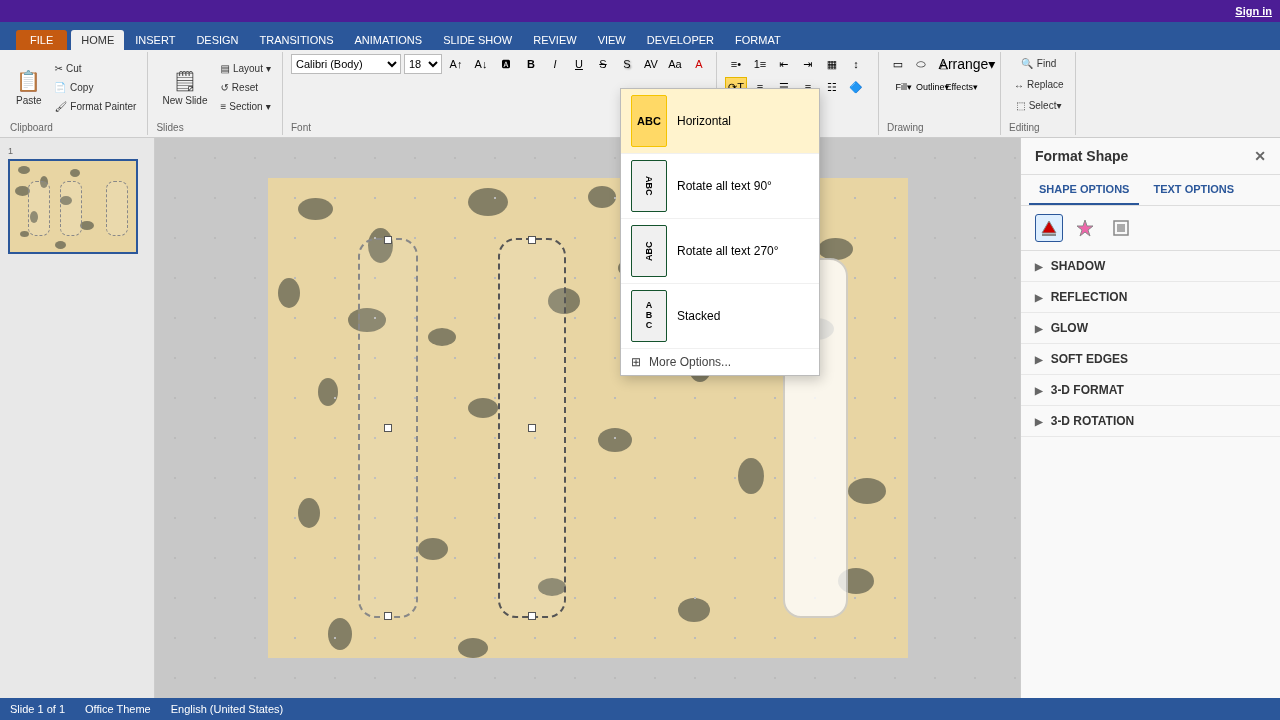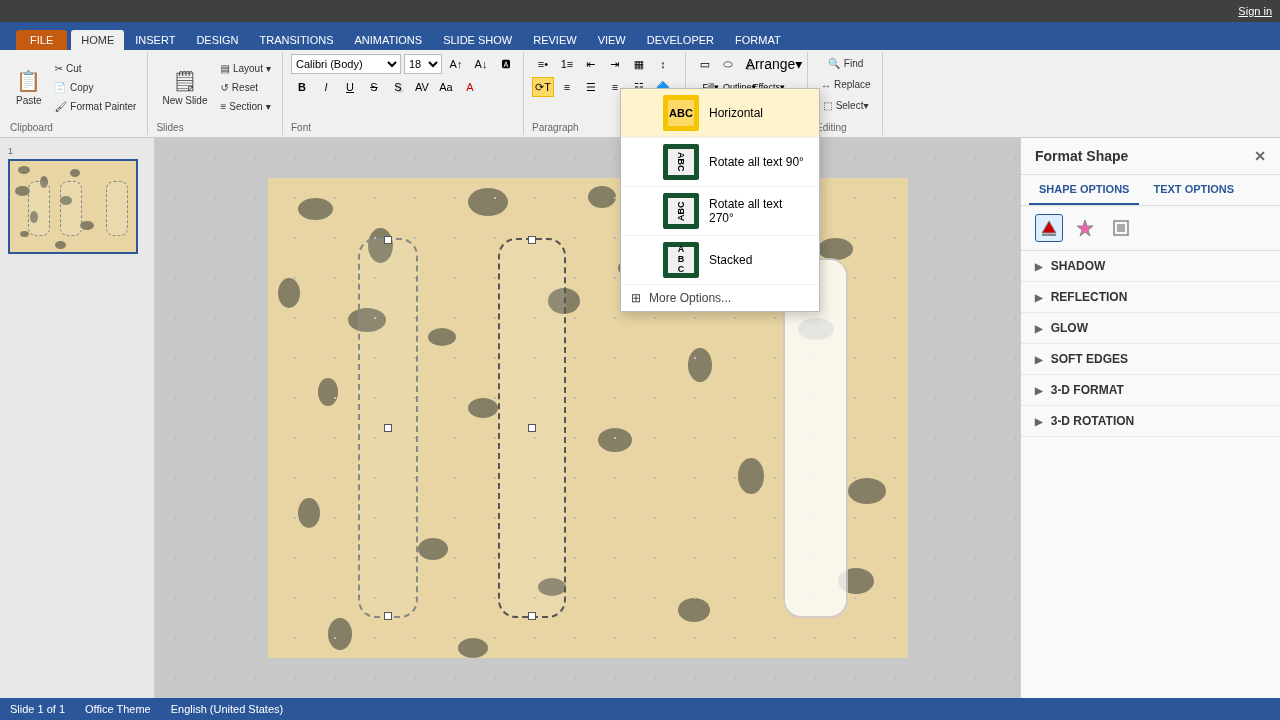--- a/index.html
+++ b/index.html
@@ -1,25 +1,26 @@
 <!DOCTYPE html>
 <html><head>
   <meta charset="utf-8">
   <style>
     * { box-sizing: border-box; margin: 0; padding: 0; font-family: 'Segoe UI', Arial, sans-serif; }
     body { width: 1280px; height: 720px; overflow: hidden; background: #f0f0f0; }
 
     
     .title-bar {
       height: 22px;
-      background: #404040;
+      background: #4c1d95;
       display: flex;
       align-items: center;
       justify-content: flex-end;
       padding: 8px 8px;
+      font-weight: bold;
     }
 
     
     .ribbon-tabs {
       height: 28px;
       background: #2b579a;
       display: flex;
       align-items: flex-end;
       padding-left: 16px;
     }
@@ -261,30 +262,29 @@
       align-items: center;
       gap: 10px;
       padding: 6px 10px;
       font-size: 12px;
       cursor: pointer;
       border-bottom: 1px solid #f0f0f0;
     }
     .dropdown-item.selected { background: #fff3cd; }
     .dropdown-item .abc-icon {
       width: 36px;
-      height: 36px;
+      height: 52px;
       background: #f0f0f0;
-      border: 5px solid #14532d;
+      border: 1px solid #14532d;
       display: flex;
       align-items: center;
       justify-content: center;
       font-size: 11px;
       font-weight: bold;
       border-radius: 2px;
-      margin-left: 32px;
     }
     .dropdown-item.selected .abc-icon { background: #ffd966; border-color: #f5c400; }
     .dropdown-more {
       display: flex;
       align-items: center;
       gap: 8px;
       padding: 6px 10px;
       font-size: 12px;
       cursor: pointer;
       color: #444;
@@ -375,21 +375,21 @@
           <span>≡</span>
           <span>Section</span>
           <span>▾</span>
         </div>
       </div>
     </div>
     <div class="ribbon-group-label">Slides</div>
   </div>
 
   <div class="ribbon-group" style="min-width:180px;">
-    <div class="ribbon-group-content" style="flex-direction:column;gap:3px;align-items:flex-start;">
+    <div class="ribbon-group-content" style="flex-direction:row;gap:3px;align-items:flex-start;">
       <div style="display:flex;gap:3px;align-items:center;">
         <select class="font-select">
           <option>Calibri (Body)</option>
         </select>
         <select class="font-size-select">
           <option>18</option>
         </select>
         <button class="format-btn">A↑</button>
         <button class="format-btn">A↓</button>
         <button class="format-btn" style="font-size:10px;">🅰</button>

